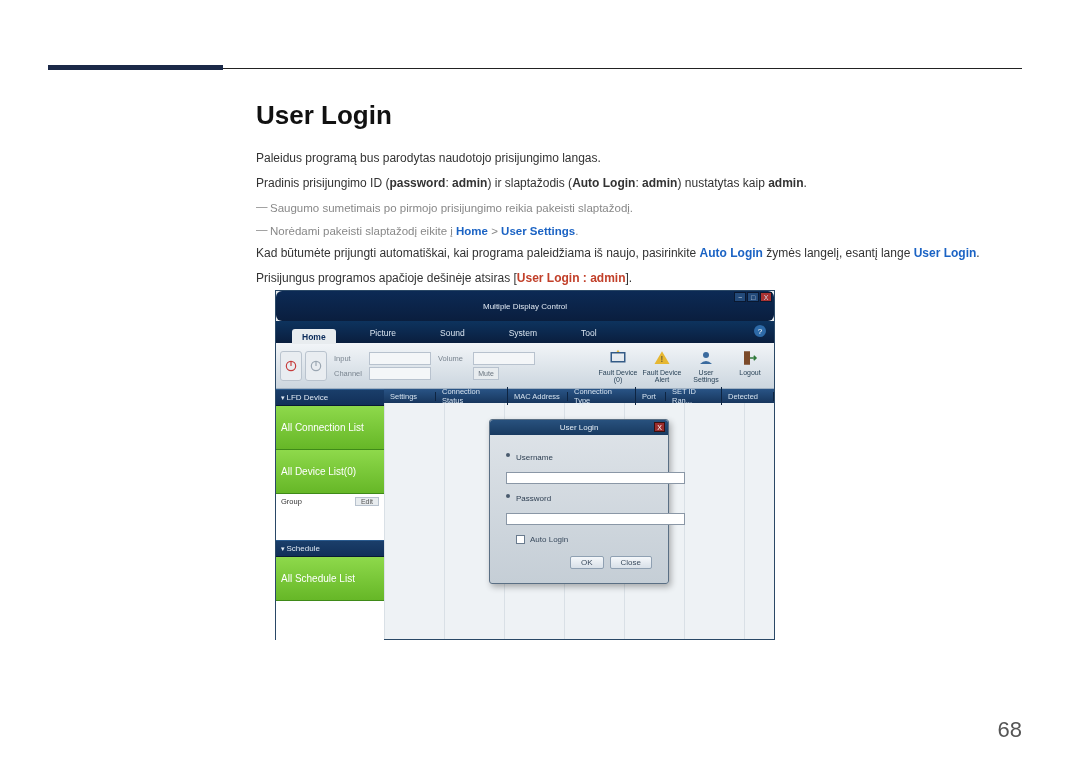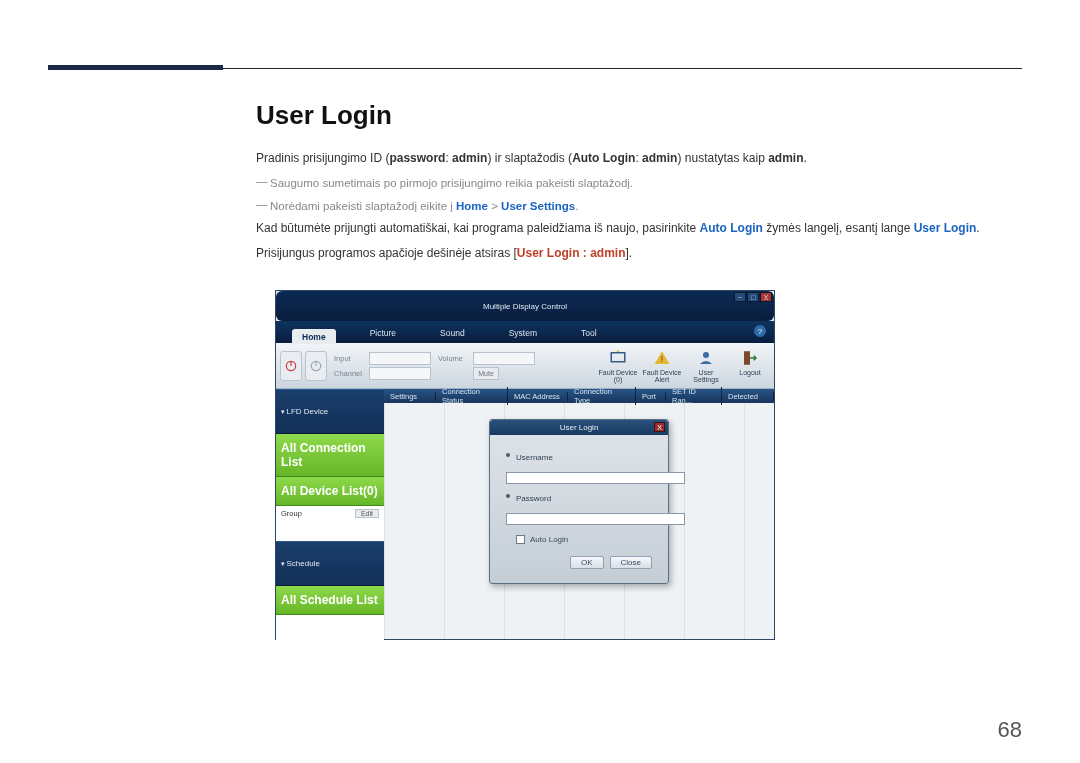--- a/index.html
+++ b/index.html
@@ -34,22 +34,22 @@
 .dd-row { display:flex; align-items:center; gap:3px; font-size:7.5px; color:#7a8590; }
 .dd-row .lbl { width: 32px; }
 .dd-box { width:62px; height:13px; background:#f4f6f8; border:1px solid #b8c2ce; }
 .dd-btn { width:26px; height:13px; background:#e8ecef; border:1px solid #b8c2ce; font-size:7px; display:flex; align-items:center; justify-content:center; color:#68737e; }
 .tb-right { margin-left:auto; display:flex; gap:4px; }
 .tool { width:40px; text-align:center; font-size:7px; color:#2a4358; }
 .tool .ico { width:20px; height:20px; margin: 0 auto 1px; display:flex; align-items:center; justify-content:center; }
 
 .ss-body { display:flex; height: calc(100% - 82px); }
 .ss-sidebar { width: 108px; background: linear-gradient(#163863,#0d2243); display:flex; flex-direction:column; }
-.side-head { background: linear-gradient(#1a3e6a,#123059); color:#dfe8f2; font-size:8px; padding:17px 5px; border-top:1px solid #2a5a8e; border-bottom:1px solid #091a33; }
-.side-item.green { background: linear-gradient(#8ed94b,#66b727); color:#fff; font-size:12px; padding:7px 5px; border-bottom:1px solid #3f8a18;font-weight:bold; }
+.side-head { background: linear-gradient(#1a3e6a,#123059); color:#dfe8f2; font-size:8px; padding:3px 5px; border-top:1px solid #2a5a8e; border-bottom:1px solid #091a33; }
+.side-item.green { background: linear-gradient(#8ed94b,#66b727); color:#fff; font-size:10px; padding:16px 5px; border-bottom:1px solid #3f8a18; }
 .side-body { flex:1; background:#fff; color:#333; font-size:7.5px; padding:3px 5px; display:flex; justify-content:space-between; align-items:flex-start; }
 .side-body .edit-btn { background:#e8ecef; border:1px solid #b8c2ce; padding:0 5px; font-size:7px; color:#555; }
 .side-head.arrow::before { content:"▾ "; font-size:7px; }
 
 .ss-main { flex:1; position:relative; }
 .main-toolbar { height:16px; background:#e8ecef; border-bottom:1px solid #b8c2ce; display:flex; align-items:center; gap:6px; padding: 0 8px; }
 .main-toolbar .btn { padding:0 8px; height:12px; font-size:7.5px; background:#f1f4f7; border:1px solid #b8c2ce; border-radius:2px; color:#555; display:flex; align-items:center; }
 .main-toolbar .btn.dis { color:#aaa; }
 .main-toolbar .spacer { flex:1; }
 .col-head { background: linear-gradient(#295486,#17365d); height:14px; display:flex; align-items:center; color:#d5e2ef; font-size:7.5px; }
@@ -70,20 +70,21 @@
 </style>
 </head>
 <body>
 
 <div class="top-rule"></div>
 <div class="left-short"></div>
 
 <div class="content">
   <h1 class="heading">User Login</h1>
 
+  <p class="para">Paleidus programą bus parodytas naudotojo prisijungimo langas.</p>
 
   <p class="para">
     <span>Pradinis prisijungimo ID (</span><span class="bold">password</span><span>: </span><span class="bold">admin</span><span>) ir slaptažodis (</span><span class="bold">Auto Login</span><span>: </span><span class="bold">admin</span><span>) nustatytas kaip </span><span class="bold">admin</span><span>.</span>
   </p>
 
   <p class="dash-note">Saugumo sumetimais po pirmojo prisijungimo reikia pakeisti slaptažodį.</p>
 
   <p class="dash-note">
     <span>Norėdami pakeisti slaptažodį eikite į </span><span class="link">Home</span><span> &gt; </span><span class="link">User Settings</span><span>.</span>
   </p>

